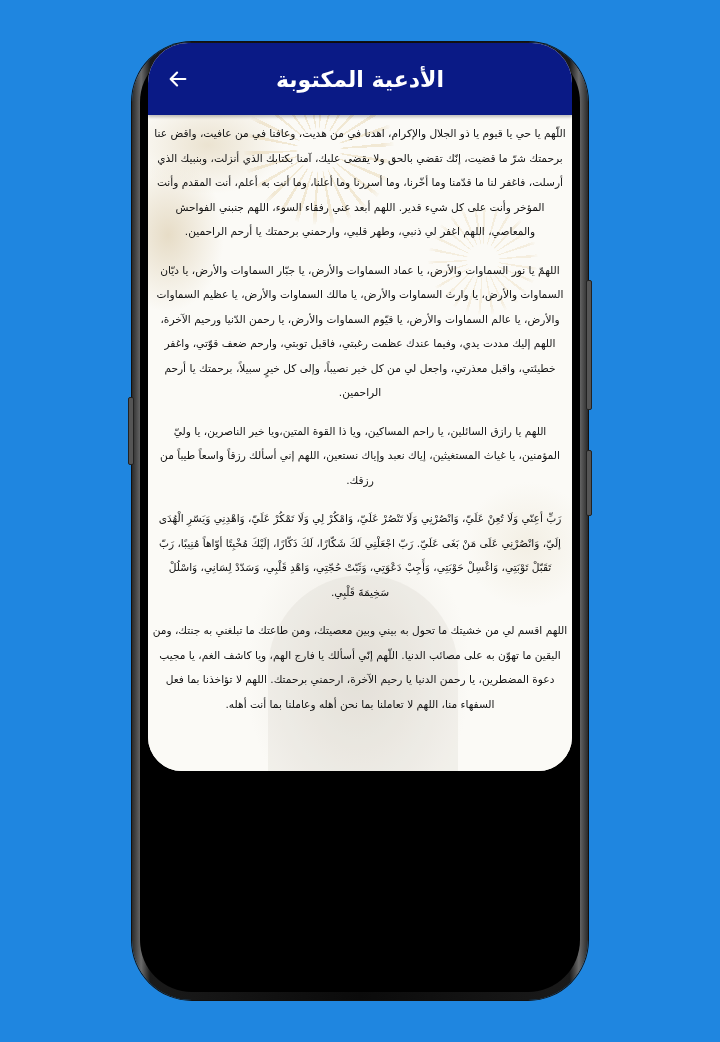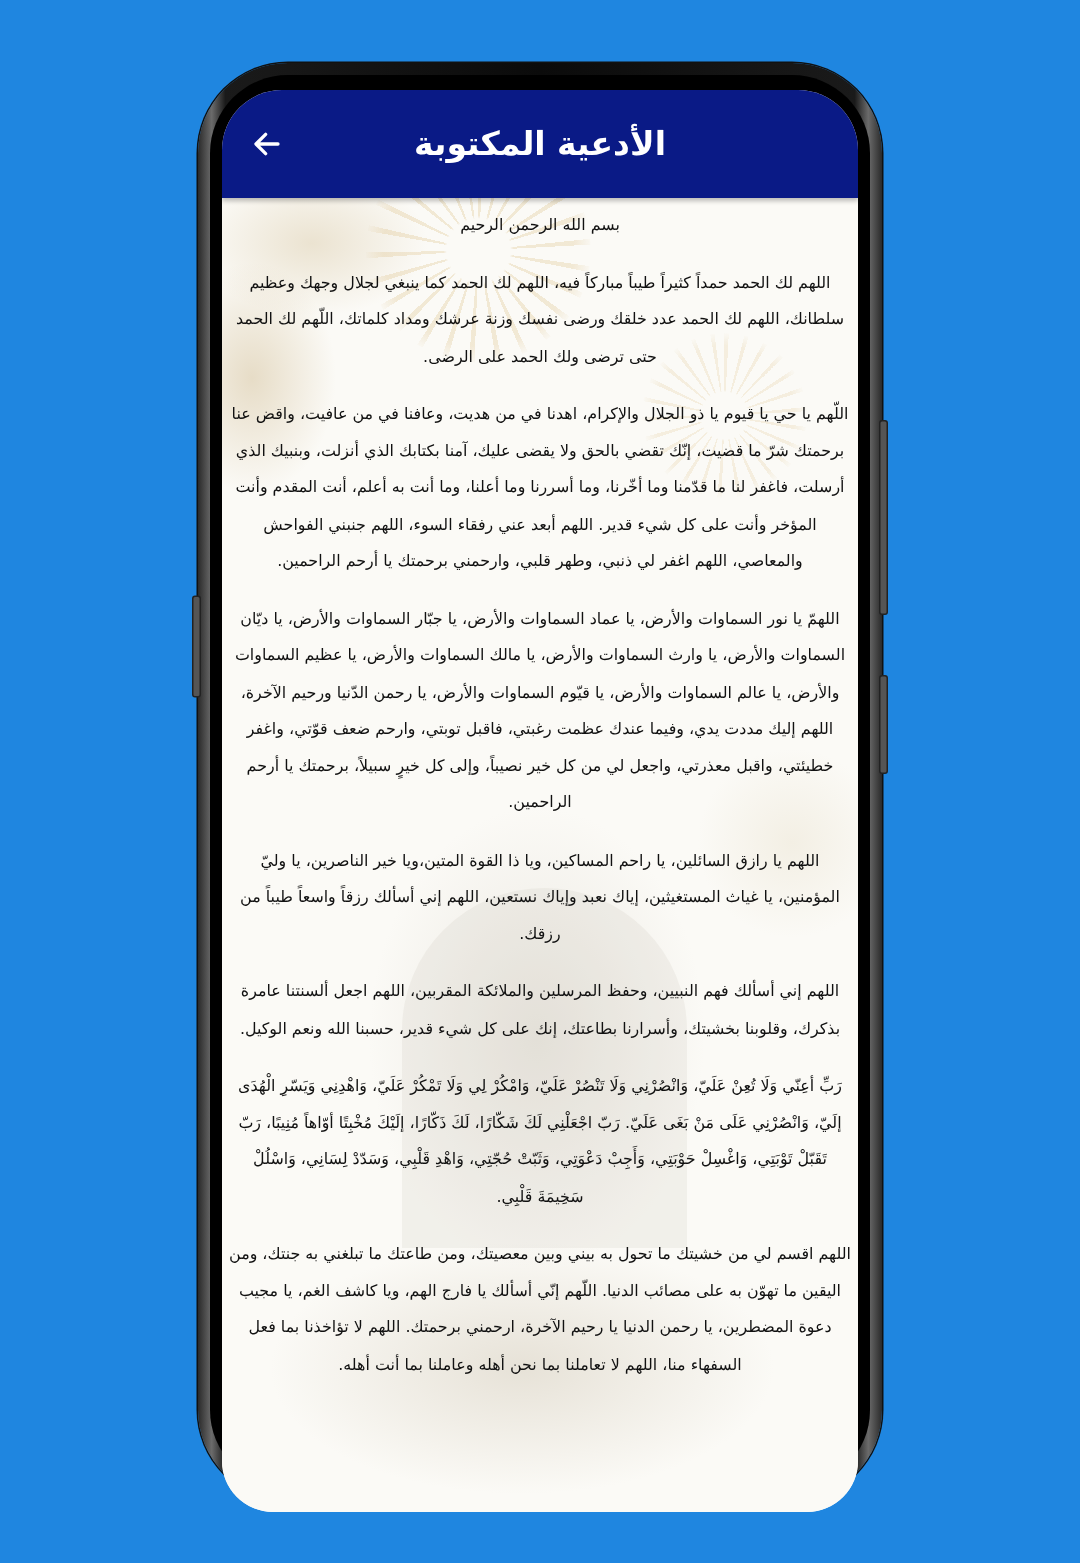--- a/index.html
+++ b/index.html
@@ -39,23 +39,23 @@
     background: #555;
     border: 1px solid #222;
     border-radius: 2px;
   }
   .side-btn.r1 { left: 586px; top: 280px; height: 128px; }
   .side-btn.r2 { left: 586px; top: 450px; height: 64px; }
   .side-btn.l1 { left: 128px; top: 397px; height: 66px; }
   .screen {
     position: absolute;
     left: 148px;
-    top: 60px;
+    top: 43px;
     width: 424px;
-    height: 948px;
+    height: 728px;
     border-radius: 40px 40px 34px 34px;
     overflow: hidden;
     background: #fbfaf7;
   }
   .appbar {
     position: absolute;
     left: 0; top: 0; right: 0;
     height: 72px;
     background: #0a1a86;
     display: flex;
@@ -161,24 +161,21 @@
     </div>
     <div class="appbar-title">الأدعية المكتوبة</div>
   </div>
 
   <div class="content">
     <div class="sunburst"></div>
     <div class="sunburst s2"></div>
     <div class="dome"></div>
 
     <div class="text-area">
-      <p class="head">بسم الله الرحمن الرحيم</p>
-      <p>اللهم لك الحمد حمداً كثيراً طيباً مباركاً فيه، اللهم لك الحمد كما ينبغي لجلال وجهك وعظيم سلطانك، اللهم لك الحمد عدد خلقك ورضى نفسك وزنة عرشك ومداد كلماتك، اللّهم لك الحمد حتى ترضى ولك الحمد على الرضى.</p>
       <p>اللّهم يا حي يا قيوم يا ذو الجلال والإكرام، اهدنا في من هديت، وعافنا في من عافيت، واقض عنا برحمتك شرّ ما قضيت، إنّك تقضي بالحق ولا يقضى عليك، آمنا بكتابك الذي أنزلت، وبنبيك الذي أرسلت، فاغفر لنا ما قدّمنا وما أخّرنا، وما أسررنا وما أعلنا، وما أنت به أعلم، أنت المقدم وأنت المؤخر وأنت على كل شيء قدير. اللهم أبعد عني رفقاء السوء، اللهم جنبني الفواحش والمعاصي، اللهم اغفر لي ذنبي، وطهر قلبي، وارحمني برحمتك يا أرحم الراحمين.</p>
       <p>اللهمّ يا نور السماوات والأرض، يا عماد السماوات والأرض، يا جبّار السماوات والأرض، يا ديّان السماوات والأرض، يا وارث السماوات والأرض، يا مالك السماوات والأرض، يا عظيم السماوات والأرض، يا عالم السماوات والأرض، يا قيّوم السماوات والأرض، يا رحمن الدّنيا ورحيم الآخرة، اللهم إليك مددت يدي، وفيما عندك عظمت رغبتي، فاقبل توبتي، وارحم ضعف قوّتي، واغفر خطيئتي، واقبل معذرتي، واجعل لي من كل خير نصيباً، وإلى كل خيرٍ سبيلاً، برحمتك يا أرحم الراحمين.</p>
       <p>اللهم يا رازق السائلين، يا راحم المساكين، ويا ذا القوة المتين،ويا خير الناصرين، يا وليّ المؤمنين، يا غياث المستغيثين، إياك نعبد وإياك نستعين، اللهم إني أسألك رزقاً واسعاً طيباً من رزقك.</p>
-      <p>اللهم إني أسألك فهم النبيين، وحفظ المرسلين والملائكة المقربين، اللهم اجعل ألسنتنا عامرة بذكرك، وقلوبنا بخشيتك، وأسرارنا بطاعتك، إنك على كل شيء قدير، حسبنا الله ونعم الوكيل.</p>
       <p>رَبِّ أعِنّي وَلَا تُعِنْ عَلَيّ، وَانْصُرْنِي وَلَا تَنْصُرْ عَلَيّ، وَامْكُرْ لِي وَلَا تَمْكُرْ عَلَيّ، وَاهْدِنِي وَيَسّرِ الْهُدَى إلَيّ، وَانْصُرْنِي عَلَى مَنْ بَغَى عَلَيّ. رَبّ اجْعَلْنِي لَكَ شَكّارًا، لَكَ ذَكّارًا، إلَيْكَ مُخْبِتًا أوّاهاً مُنِيبًا، رَبّ تَقَبّلْ تَوْبَتِي، وَاغْسِلْ حَوْبَتِي، وَأَجِبْ دَعْوَتِي، وَثَبّتْ حُجّتِي، وَاهْدِ قَلْبِي، وَسَدّدْ لِسَانِي، وَاسْلُلْ سَخِيمَةَ قَلْبِي.</p>
       <p>اللهم اقسم لي من خشيتك ما تحول به بيني وبين معصيتك، ومن طاعتك ما تبلغني به جنتك، ومن اليقين ما تهوّن به على مصائب الدنيا. اللّهم إنّي أسألك يا فارج الهم، ويا كاشف الغم، يا مجيب دعوة المضطرين، يا رحمن الدنيا يا رحيم الآخرة، ارحمني برحمتك. اللهم لا تؤاخذنا بما فعل السفهاء منا، اللهم لا تعاملنا بما نحن أهله وعاملنا بما أنت أهله.</p>
 
     </div>
   </div>
 </div>
 
 </body></html>

